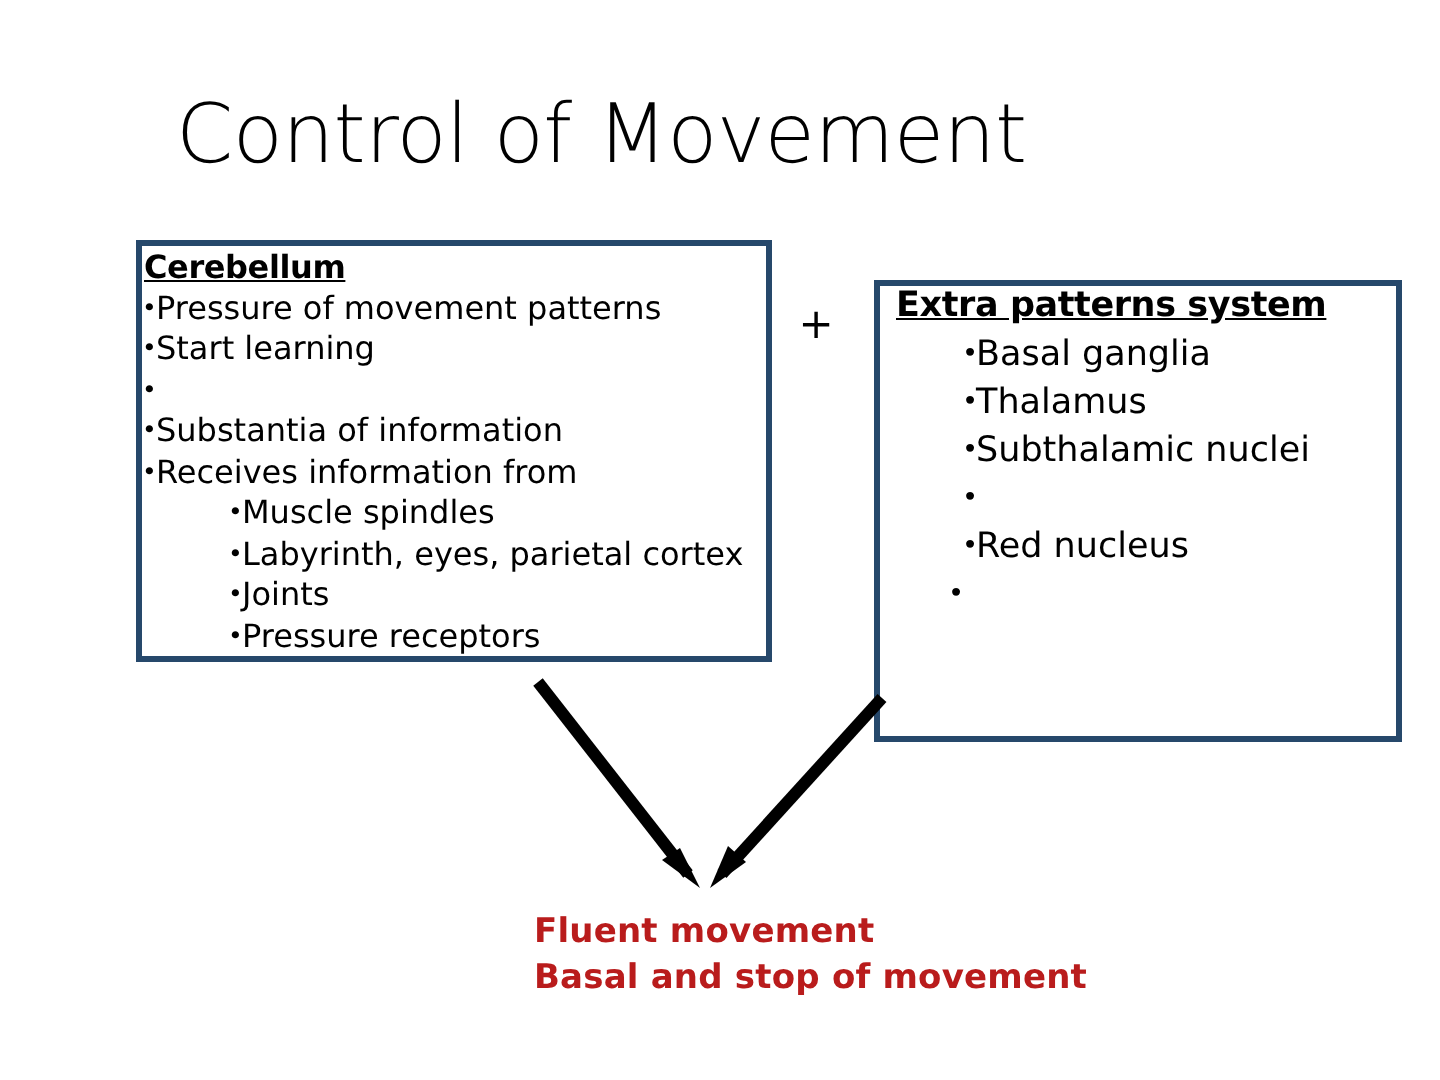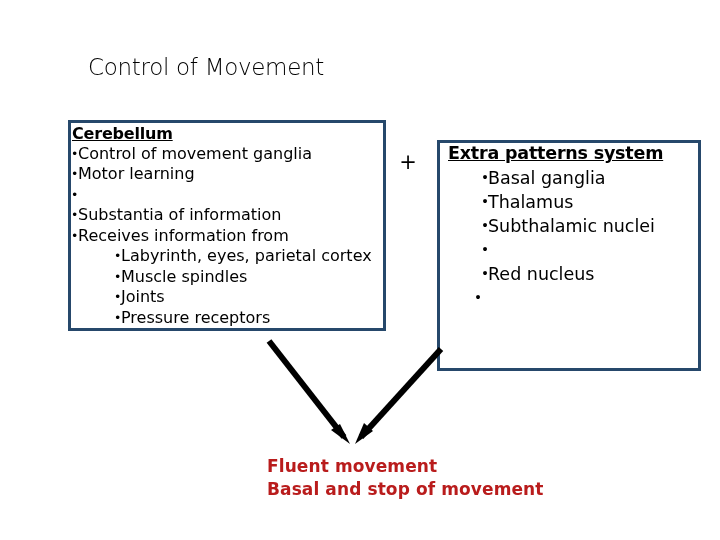--- a/index.html
+++ b/index.html
@@ -20,21 +20,21 @@
   }
 
   
   #slide-title {
     position: absolute;
     left: 88px;
     top: 46px;
     width: 560px;
     font-family: "DejaVu Sans", sans-serif;
     font-weight: 300;
-    font-size: 23px;
+    font-size: 41px;
     line-height: 42px;
     letter-spacing: -0.3px;
     color: #000000;
     white-space: nowrap;
   }
 
   
   .concept-box {
     position: absolute;
     box-sizing: border-box;
@@ -176,30 +176,30 @@
 
   <div id="slide-title">Control of Movement</div>
 
   <div id="cerebellum-box" class="concept-box"></div>
 
   <div id="cerebellum-text" class="box-text">
 
     <span class="box-heading">Cerebellum</span>
 
     <ul class="bullets level-1">
-      <li><span class="bullet-dot"></span><span>Control of movement ganglia</span></li>
-      <li><span class="bullet-dot"></span><span>Motor learning</span></li>
+      <li><span class="bullet-dot"></span><span>Pressure of movement patterns</span></li>
+      <li><span class="bullet-dot"></span><span>Start learning</span></li>
       <li><span class="bullet-dot"></span></li>
       <li><span class="bullet-dot"></span><span>Substantia of information</span></li>
       <li><span class="bullet-dot"></span><span>Receives information from</span></li>
     </ul>
 
     <ul class="bullets level-2">
+      <li><span class="bullet-dot"></span><span>Muscle spindles</span></li>
       <li><span class="bullet-dot"></span><span>Labyrinth, eyes, parietal cortex</span></li>
-      <li><span class="bullet-dot"></span><span>Muscle spindles</span></li>
       <li><span class="bullet-dot"></span><span>Joints</span></li>
       <li><span class="bullet-dot"></span><span>Pressure receptors</span></li>
     </ul>
   </div>
 
   <div id="plus-sign">+</div>
 
   <div id="extrapyramidal-box" class="concept-box"></div>
 
   <div id="extrapyramidal-text" class="box-text">

